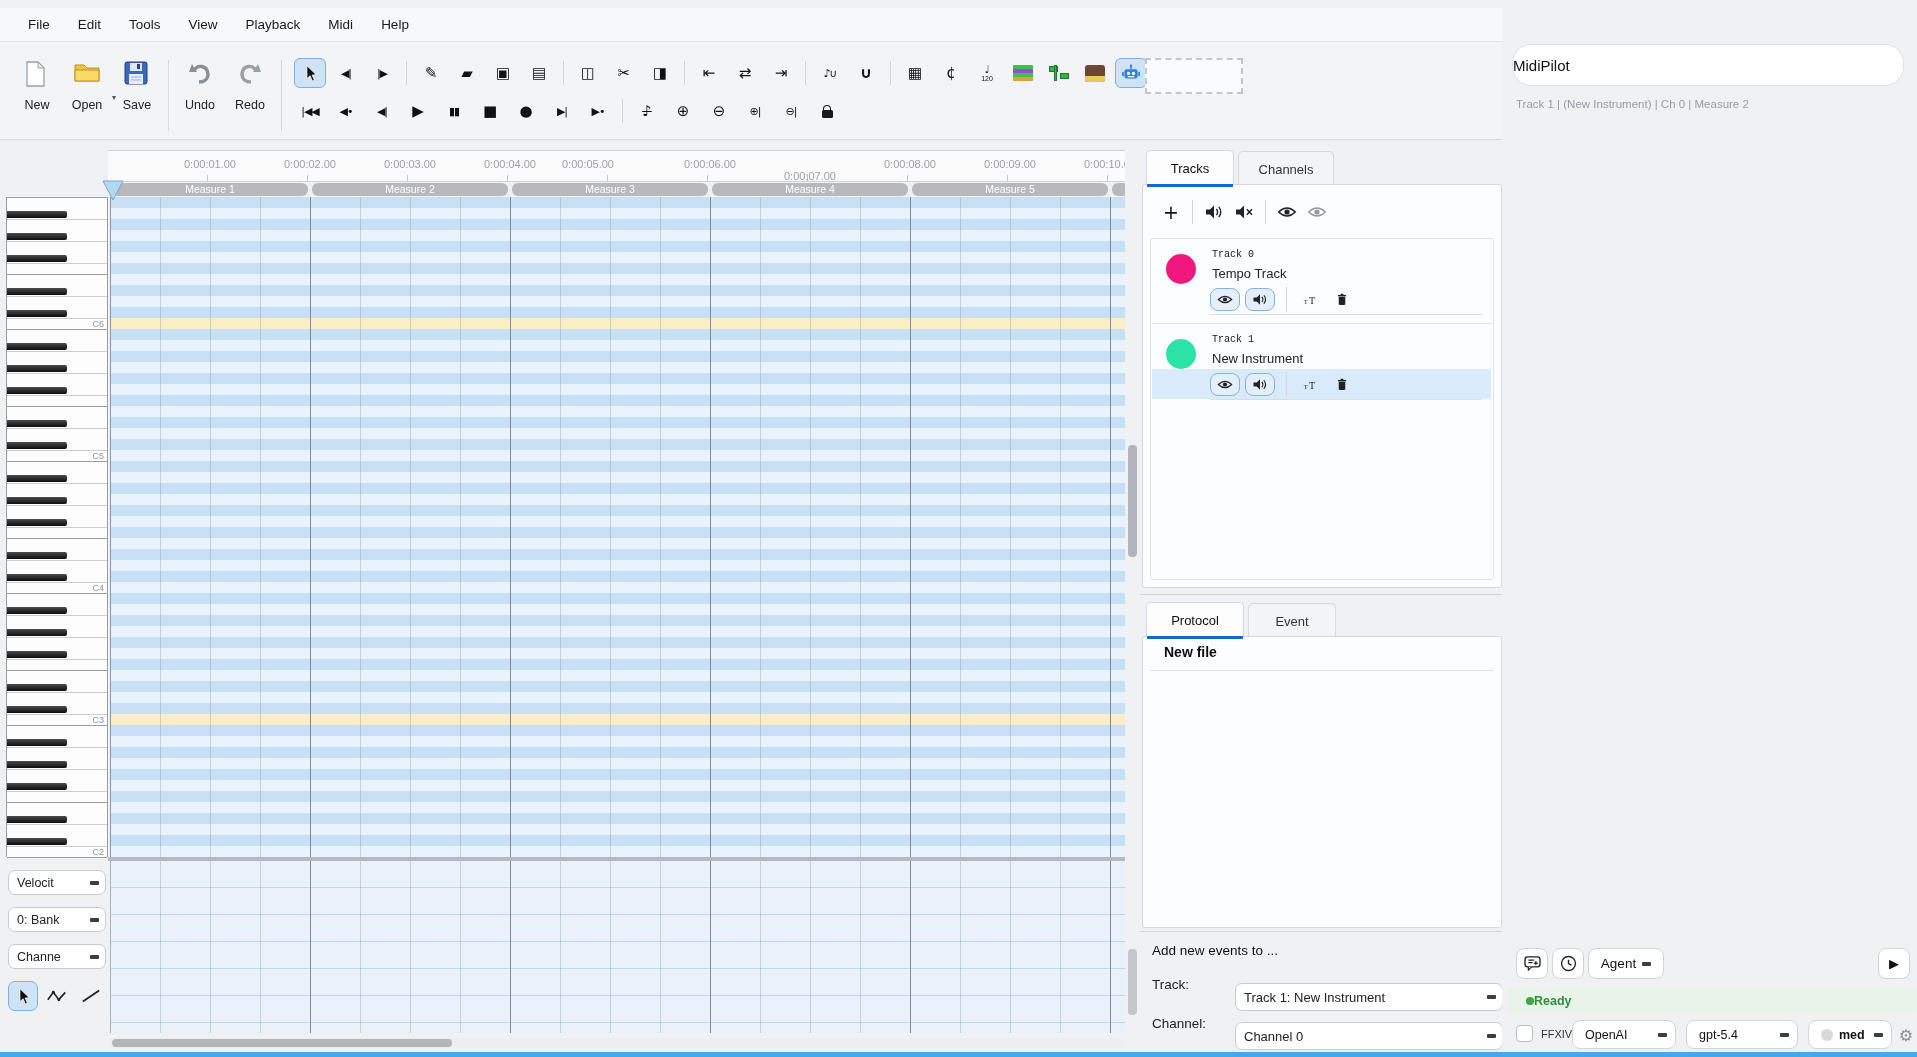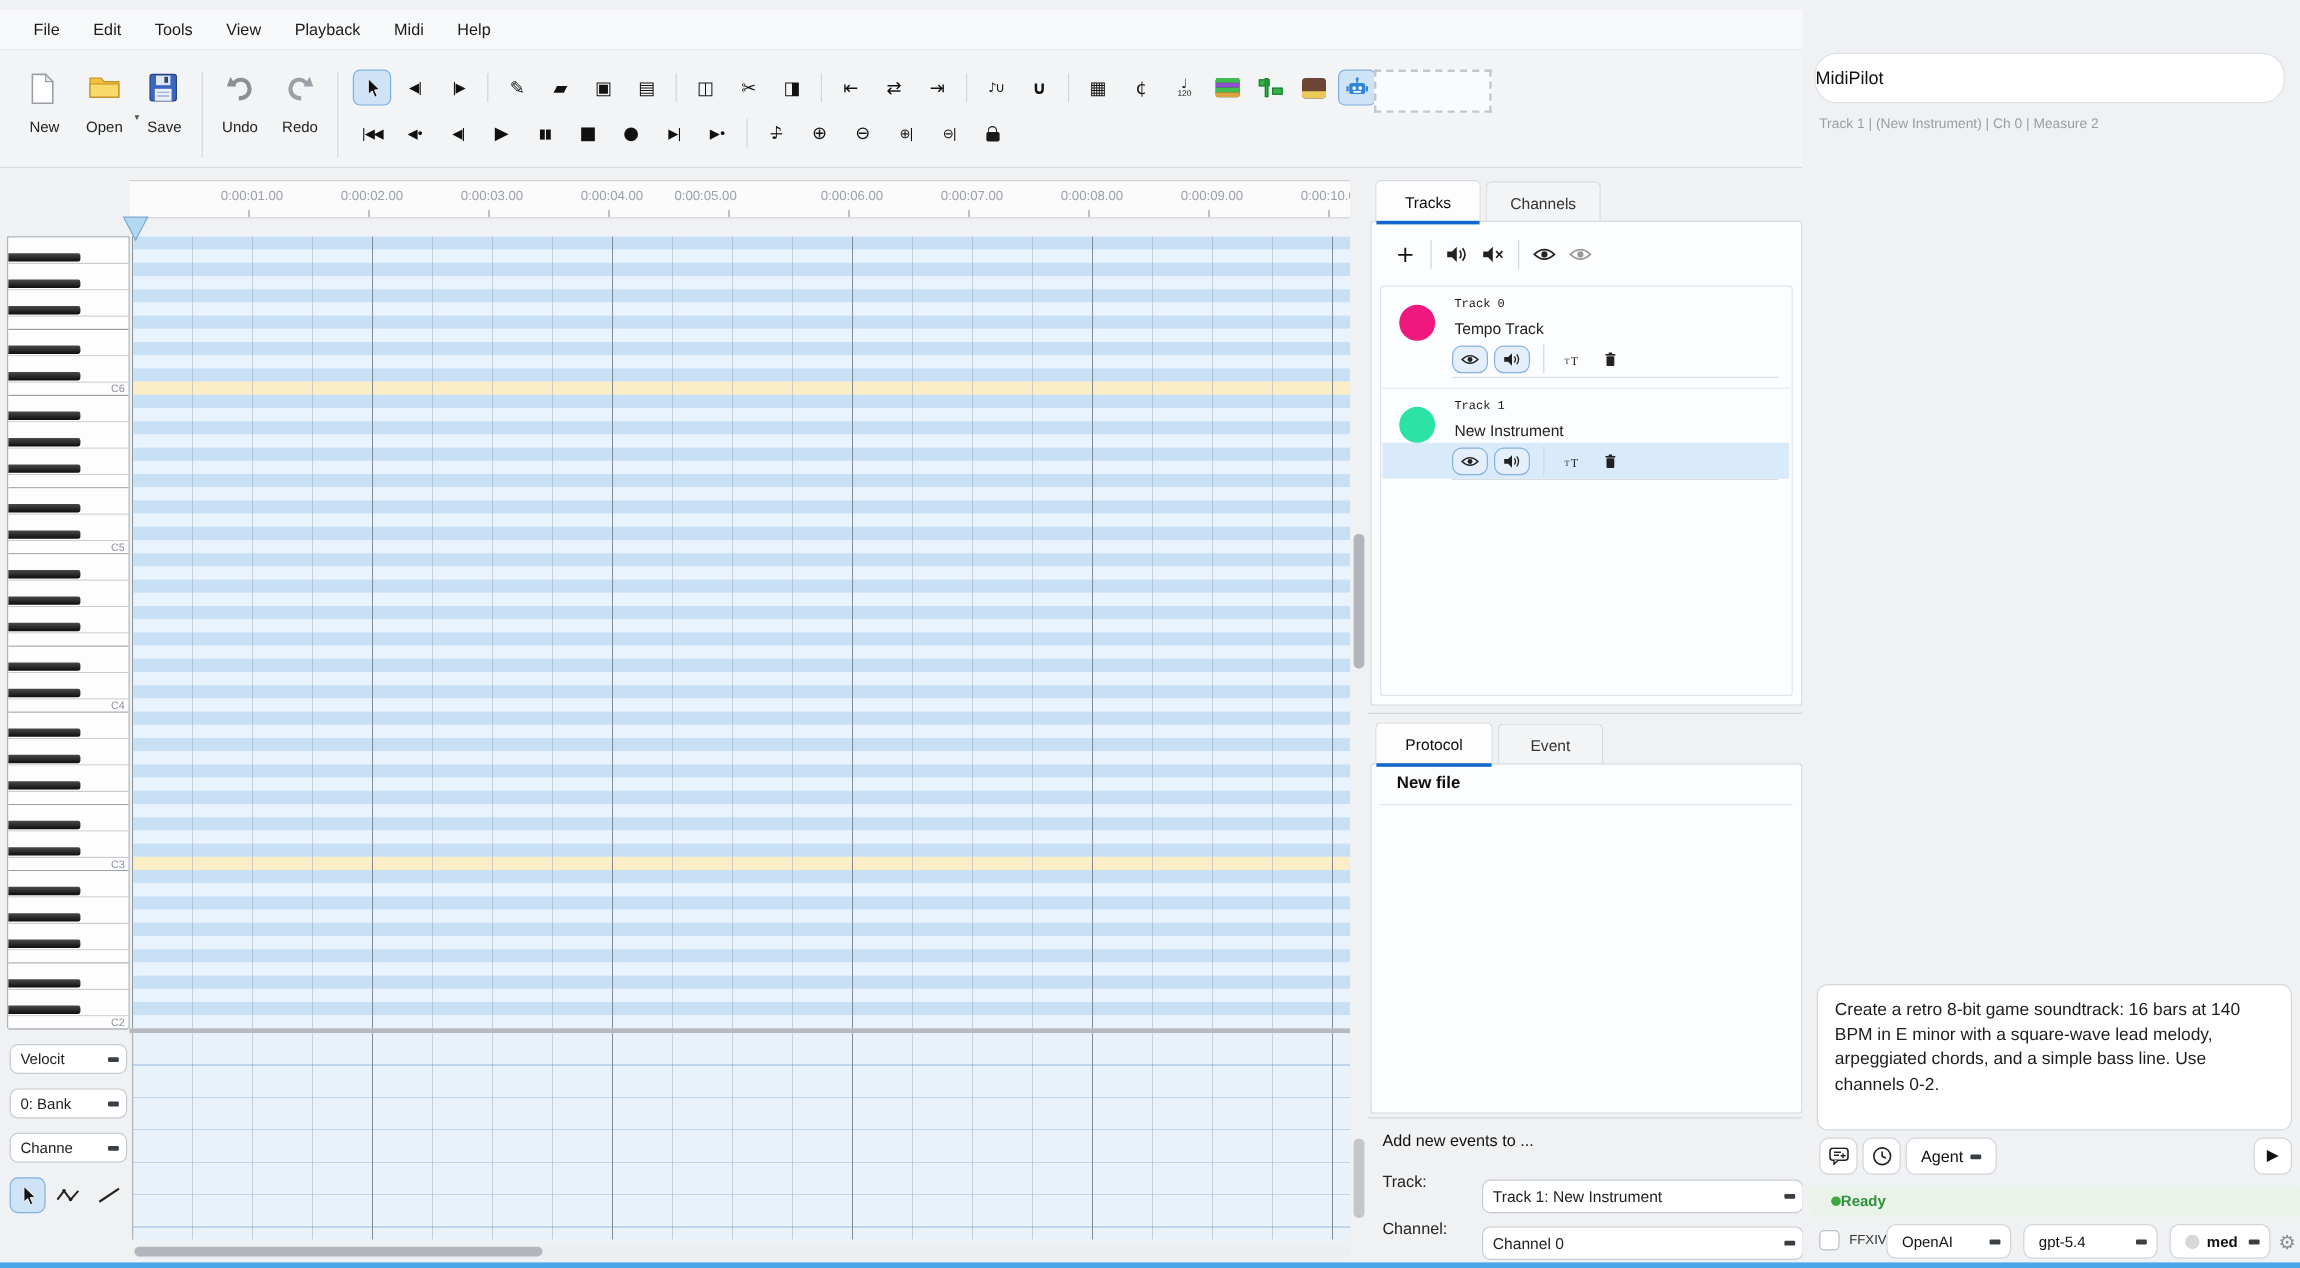--- a/index.html
+++ b/index.html
@@ -377,24 +377,32 @@
   </div>
 
   <div class="ruler" id="ruler">
       <div class="ruler-ticks"></div>
       <div class="tlabel" style="left: 62px;">0:00:01.00</div>
       <div class="tlabel" style="left: 162px;">0:00:02.00</div>
       <div class="tlabel" style="left: 262px;">0:00:03.00</div>
       <div class="tlabel" style="left: 362px;">0:00:04.00</div>
       <div class="tlabel" style="left: 440px;">0:00:05.00</div>
       <div class="tlabel" style="left: 562px;">0:00:06.00</div>
-      <div class="tlabel" style="left: 662px;">0:00:07.00</div>
+      <div class="tlabel" style="left: 662px; margin-top: 12px;">0:00:07.00</div>
       <div class="tlabel" style="left: 762px;">0:00:08.00</div>
       <div class="tlabel" style="left: 862px;">0:00:09.00</div>
       <div class="tlabel" style="left: 962px;">0:00:10.00</div>
+    </div>
+  <div class="measures" id="measures">
+      <div class="mpill" style="left: 2px; width: 196px;">Measure 1</div>
+      <div class="mpill" style="left: 202px; width: 196px;">Measure 2</div>
+      <div class="mpill" style="left: 402px; width: 196px;">Measure 3</div>
+      <div class="mpill" style="left: 602px; width: 196px;">Measure 4</div>
+      <div class="mpill" style="left: 802px; width: 196px;">Measure 5</div>
+      <div class="mpill" style="left: 1002px; width: 196px;"></div>
     </div>
   <div class="playhead">
     <svg width="24" height="22">
         <polygon points="2,1 22,1 12,20" fill="#b3d8f2" stroke="#7aa7cf"></polygon>
       </svg>
   </div>
 
   <div class="piano" id="piano">
       <div class="prow"></div>
       <div class="prow kb"></div>
@@ -714,21 +722,20 @@
     <span style="font-size:13px;">Channel 0</span>
     <span class="dash"></span>
   </div>
 
   <div class="agent-bg"></div>
   <div class="mp-box">
       <span>MidiPilot</span>
     </div>
   <div class="mp-status">Track 1 | (New Instrument) | Ch 0 | Measure 2</div>
 
-  <div class="prompt-box">Create a retro 8-bit game soundtrack: 16 bars at 140 BPM in E minor with a square-wave lead melody, arpeggiated chords, and a simple bass line. Use channels 0-2.</div>
 
   <div class="abtn" style="left:1516px; width:32px;">
     <svg width="17" height="15" viewBox="0 0 20 18">
       <rect x="1" y="1" width="18" height="12" rx="3" fill="none" stroke="#222" stroke-width="1.6"></rect>
       <path d="M5 13 L5 17 L9 13" fill="#fff" stroke="#222" stroke-width="1.4"></path>
       <path d="M5 5 h7 M5 8 h5 M14 6 v5 M11.5 8.5 h5" stroke="#222" stroke-width="1.4"></path>
     </svg>
   </div>
   <div class="abtn" style="left:1552px; width:32px;">
     <svg width="17" height="17" viewBox="0 0 20 20">

